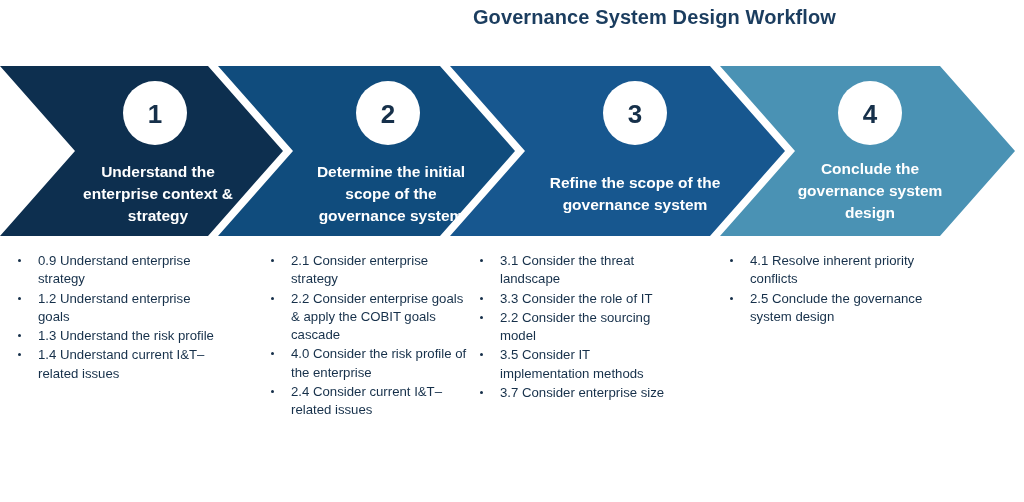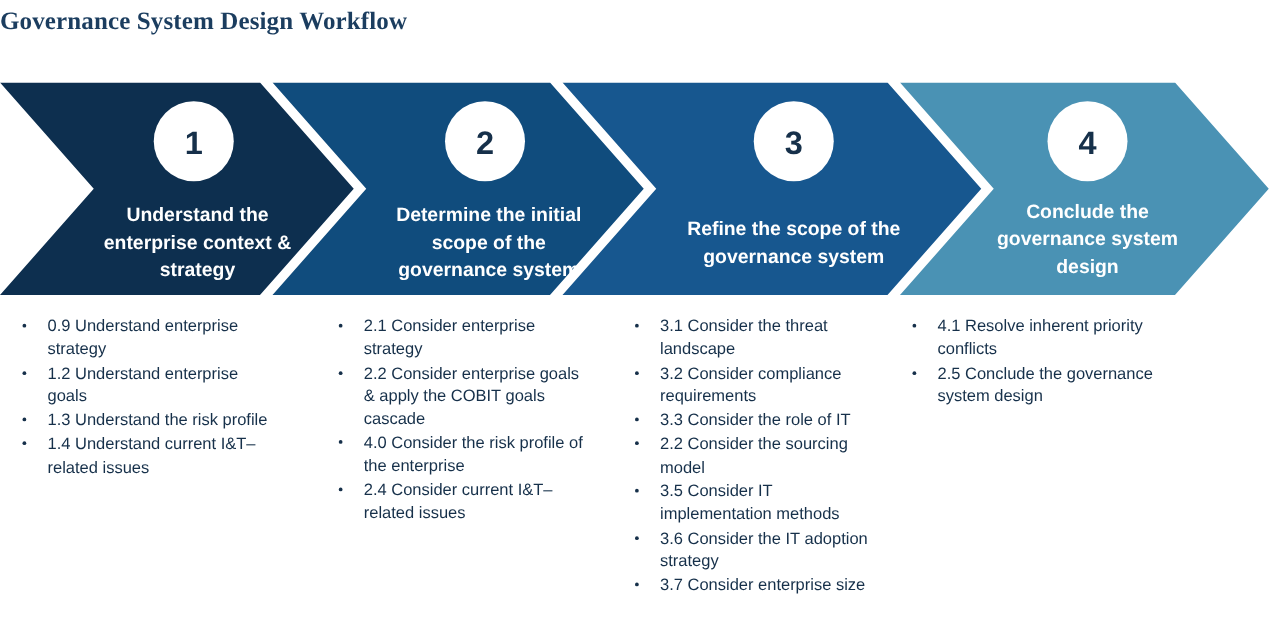--- a/index.html
+++ b/index.html
@@ -16,26 +16,25 @@
     font-family: "Liberation Sans", "DejaVu Sans", sans-serif;
     color: #16304a;
   }
 
   
   #page-title {
     position: absolute;
     top: 6px;
     left: 0;
     width: 836px;
-    text-align: left;
+    text-align: right;
     font-size: 20px;
     font-weight: bold;
     color: #1b3d5f;
     letter-spacing: 0.1px;
-    font-family: Liberation Serif, serif;
   }
 
   
   #chevron-band {
     position: absolute;
     top: 66px;
     left: 0;
     width: 1024px;
     height: 170px;
   }
@@ -89,21 +88,21 @@
     left: 8px;
     top: 7px;
     width: 3px;
     height: 3px;
     background: #16304a;
     border-radius: 50%;
   }
 
   #col-1 { left: 10px;  width: 215px; }
   #col-2 { left: 263px; width: 212px; }
-  #col-3 { left: 500px; width: 205px; }
+  #col-3 { left: 472px; width: 205px; }
   #col-4 { left: 722px; width: 230px; }
 </style>
 </head>
 <body>
 
 <div id="page-title">Governance System Design Workflow</div>
 
 <div id="chevron-band">
   <svg viewBox="0 0 1024 170" xmlns="http://www.w3.org/2000/svg">
 
@@ -152,25 +151,23 @@
       <li><span class="dot"></span><span>2.1 Consider enterprise strategy</span></li>
       <li><span class="dot"></span><span>2.2 Consider enterprise goals &amp; apply the COBIT goals cascade</span></li>
       <li><span class="dot"></span><span>4.0 Consider the risk profile of the enterprise</span></li>
       <li><span class="dot"></span><span>2.4 Consider current I&amp;T–related issues</span></li>
     </ul>
   </div>
 
   <div class="bullet-col" id="col-3">
     <ul>
       <li><span class="dot"></span><span>3.1 Consider the threat landscape</span></li>
-      <li><span class="dot"></span><span>3.2 Consider compliance requirements</span></li>
       <li><span class="dot"></span><span>3.3 Consider the role of IT</span></li>
       <li><span class="dot"></span><span>2.2 Consider the sourcing model</span></li>
       <li><span class="dot"></span><span>3.5 Consider IT implementation methods</span></li>
-      <li><span class="dot"></span><span>3.6 Consider the IT adoption strategy</span></li>
       <li><span class="dot"></span><span>3.7 Consider enterprise size</span></li>
     </ul>
   </div>
 
   <div class="bullet-col" id="col-4">
     <ul>
       <li><span class="dot"></span><span>4.1 Resolve inherent priority conflicts</span></li>
       <li><span class="dot"></span><span>2.5 Conclude the governance system design</span></li>
     </ul>
   </div>

